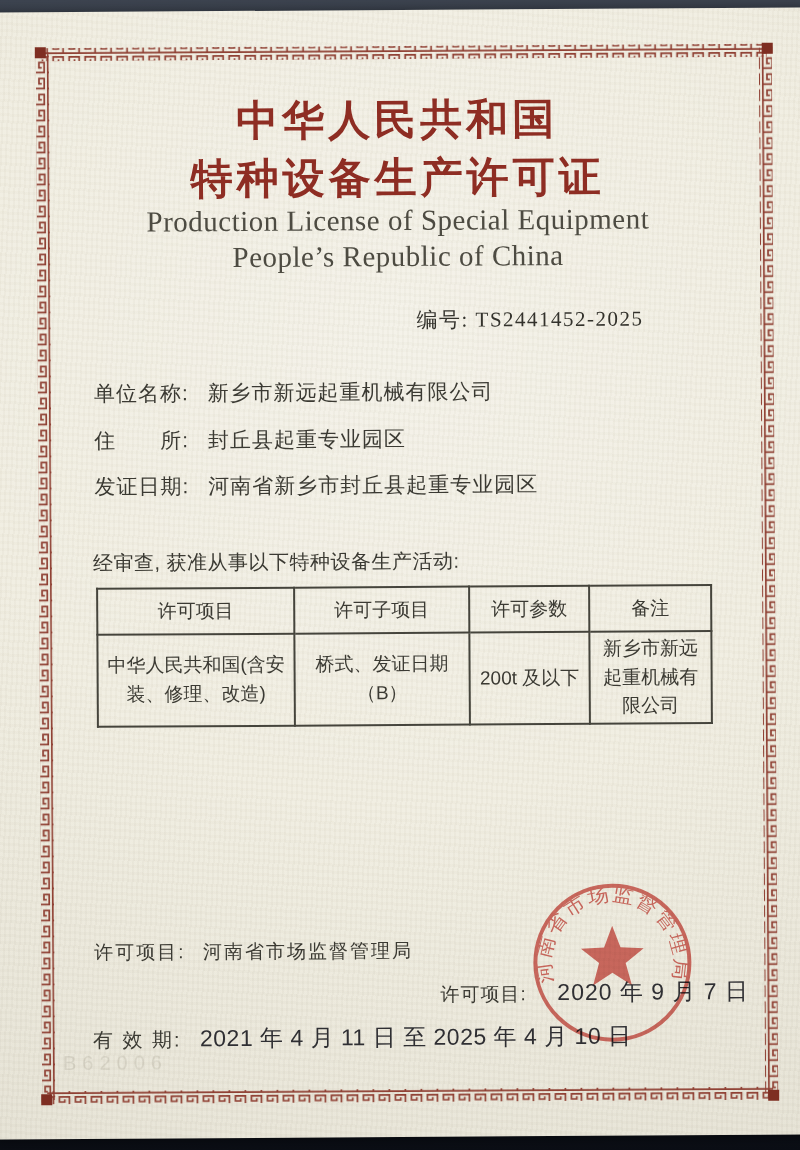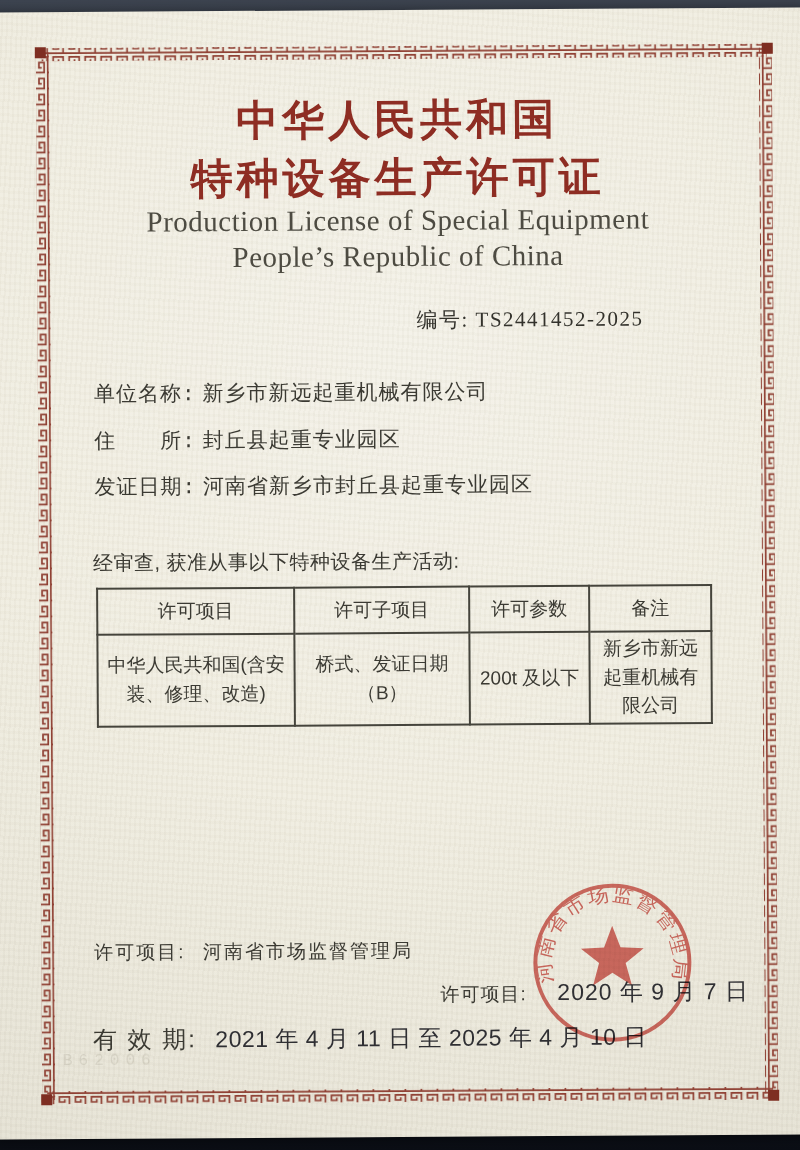--- a/index.html
+++ b/index.html
@@ -30,41 +30,41 @@
     font-weight:bold;font-size:42px;letter-spacing:4px;color:#8e2d23;
   }
   .en-title{
     width:100%;text-align:center;font-family:"Liberation Serif", serif;
     font-size:29px;color:#4d4b42;letter-spacing:.5px;
   }
   .license-no{
     font-family:"Liberation Serif", serif;font-size:21px;color:#33322c;letter-spacing:1.5px;
   }
   .field-row{font-size:21px;color:#3b3a33;letter-spacing:1px;}
-  .field-row .lbl{font-family:Liberation Mono, monospace;}
+  .field-row .lbl{margin-right:12px;}
   .note-line{font-size:20px;color:#3b3a33;letter-spacing:.5px;}
   table.scope{
     border-collapse:collapse;table-layout:fixed;
     font-size:19px;color:#3b3a33;text-align:center;
   }
   table.scope th,table.scope td{
     border:2px solid #45443c;font-weight:normal;
     padding:2px 6px;line-height:1.5;word-break:break-all;
   }
   table.scope th{height:40px;}
   table.scope td{height:84px;vertical-align:middle;}
   .issuer-row{font-size:19px;letter-spacing:2px;color:#3b3a33;}
   .date-label{font-size:19px;letter-spacing:1px;color:#3b3a33;}
   .date-value{font-size:23px;color:#2f2f33;letter-spacing:1px;font-family:"Liberation Sans",sans-serif;}
-  .validity-label{font-size:24px;letter-spacing:2px;color:#3b3a33;}
+  .validity-label{font-size:20px;letter-spacing:2px;color:#3b3a33;}
   .validity-value{font-size:23px;color:#2f2f33;letter-spacing:.5px;font-family:"Liberation Sans",sans-serif;}
   .seal{mix-blend-mode:multiply;opacity:.82;}
   .emboss{
-    font-size:16px;letter-spacing:6px;color:rgba(110,105,90,.16);
-    font-family:Liberation Mono, monospace;filter:blur(.6px);
+    font-size:20px;letter-spacing:6px;color:rgba(110,105,90,.16);
+    font-family:Liberation Sans, sans-serif;filter:blur(.6px);
   }
 </style>
 </head>
 <body>
 
 <div class="paper">
 
   <svg class="frame-svg" width="742" height="1068" viewBox="0 0 742 1068">
     <defs>
       <pattern id="meanderH" width="16" height="13" patternUnits="userSpaceOnUse">

